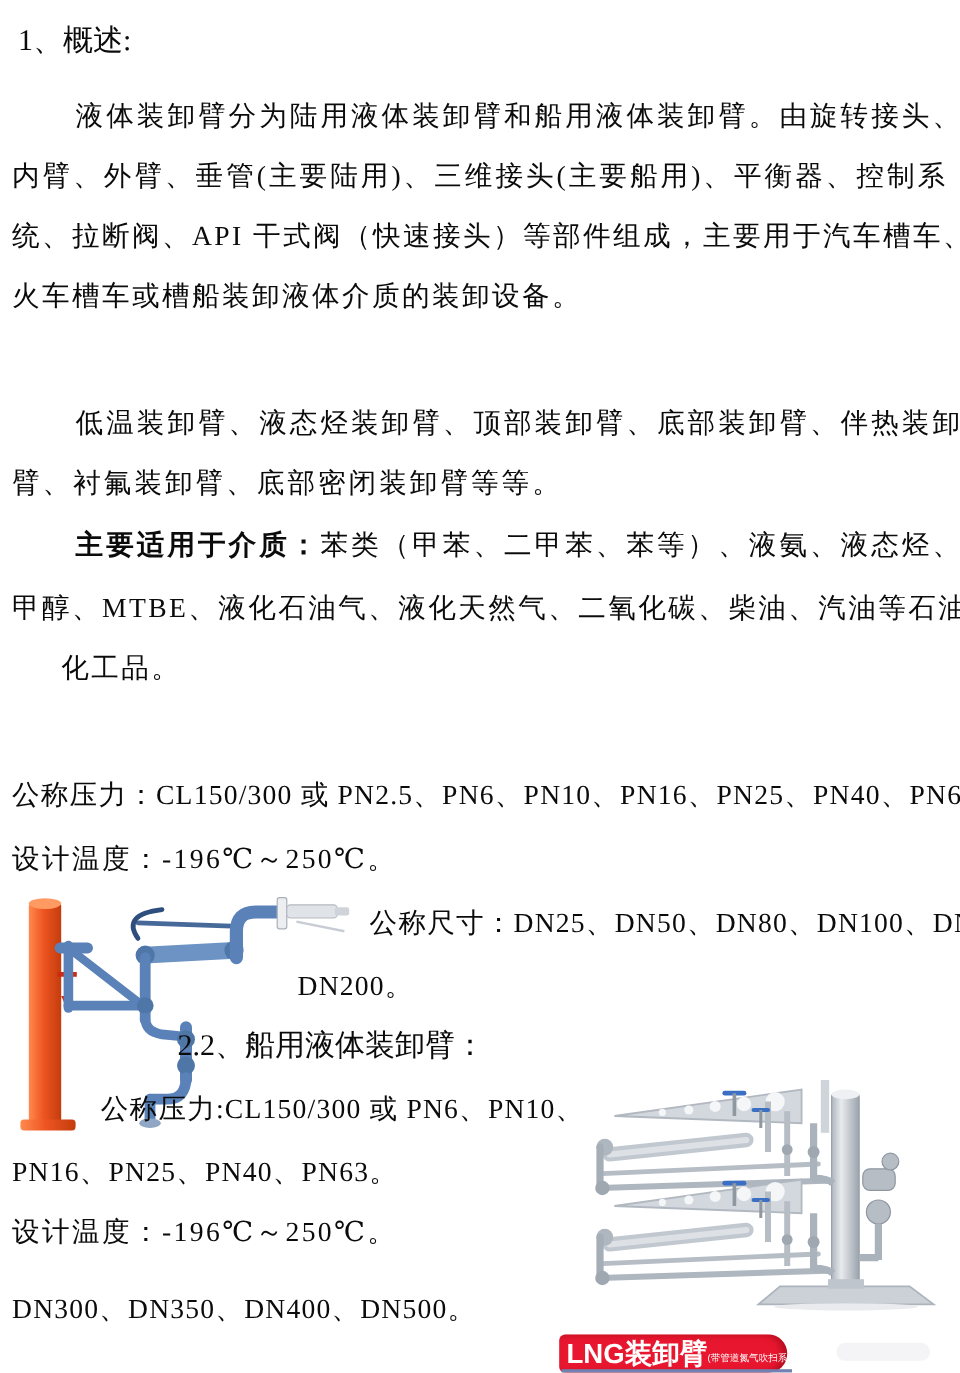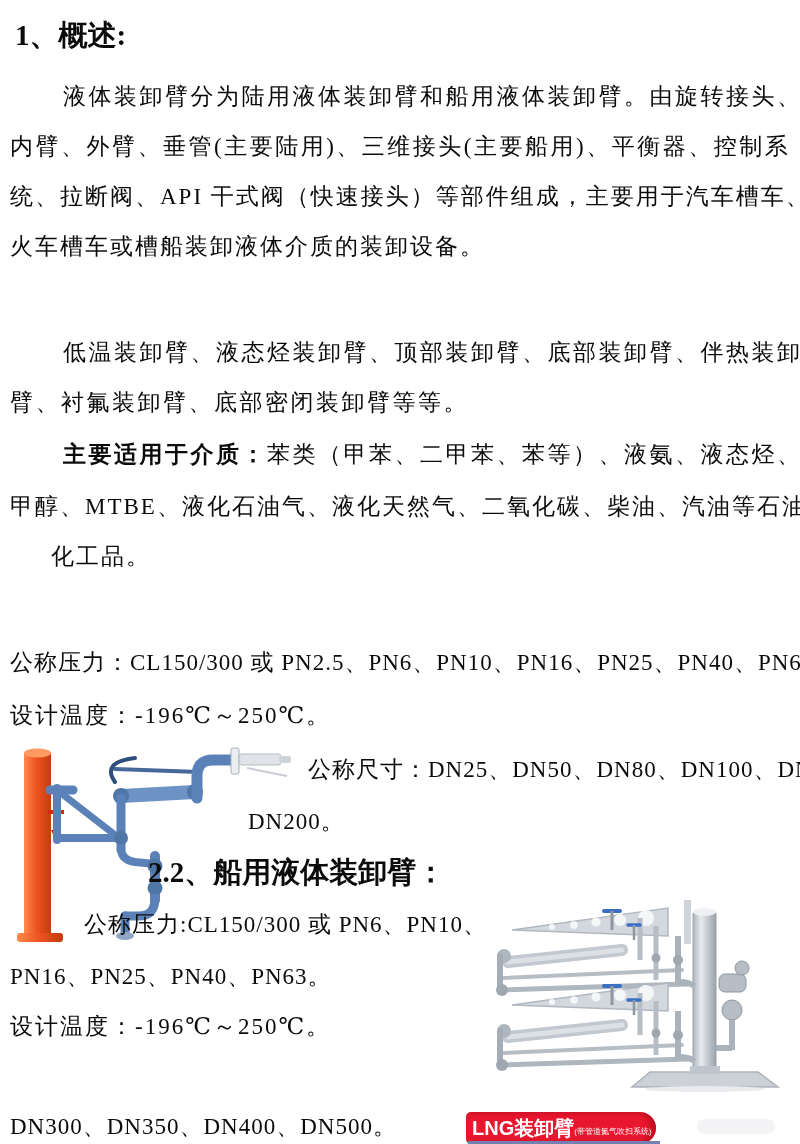--- a/index.html
+++ b/index.html
@@ -11,38 +11,38 @@
     font-family:"Liberation Serif","DejaVu Serif",serif;
     color:#0b0b0b;
   }
   .line{
     position:absolute;
     font-size:23px;
     line-height:30px;
     white-space:nowrap;
     color:#0b0b0b;
   }
-  .h{font-weight:bold;font-size:29px;}
+  .h{font-weight:normal;font-size:25px;}
   .ls1{letter-spacing:1px;}
   .ls2{letter-spacing:2px;}
   .ls25{letter-spacing:2.5px;}
   .bold-inline{font-weight:bold;}
   .fig{position:absolute;}
   .lng-badge{
     position:absolute;
     left:466px;top:1112px;
     width:190px;height:32px;
     background:#e8172f;
     border-radius:5px 16px 16px 5px;
     display:flex;align-items:center;
     padding-left:6px;box-sizing:border-box;
     box-shadow:inset -4px 0 6px rgba(120,0,10,.45);
   }
   .lng-badge .main{
-    color:#ffffff;font-weight:bold;font-size:20px;line-height:30px;
+    color:#ffffff;font-weight:bold;font-size:23px;line-height:30px;
     font-family:"Liberation Sans","DejaVu Sans",sans-serif;
     white-space:nowrap;
   }
   .lng-badge .sub{
     color:#ffffff;font-size:8px;line-height:10px;
     font-family:"Liberation Sans","DejaVu Sans",sans-serif;
     white-space:nowrap;margin-top:8px;
   }
   .blue-strip{
     position:absolute;left:468px;top:1141px;width:192px;height:3px;
@@ -128,21 +128,21 @@
       <rect x="264" y="18" width="12" height="7" rx="2" fill="#cfd4da"></rect>
       <line x1="232" y1="30" x2="272" y2="38" stroke="#c8cdd4" stroke-width="2"></line>
     </g>
     <ellipse cx="110" cy="198" rx="9" ry="4" fill="#8fa6c4"></ellipse>
   </svg>
 
   <div class="line h" style="left:148px;top:857px;">2.2、船用液体装卸臂：</div>
   <div class="line ls1" style="left:84px;top:910px;">公称压力:CL150/300 或 PN6、PN10、</div>
   <div class="line ls1" style="left:10px;top:962px;text-align:center;">PN16、PN25、PN40、PN63。</div>
   <div class="line ls2" style="left:10px;top:1012px;">设计温度：-196℃～250℃。</div>
-  <div class="line ls1" style="left:10px;top:1112px;text-align:center;">DN300、DN350、DN400、DN500。</div>
+  <div class="line ls1" style="left:10px;top:1076px;text-align:center;">DN300、DN350、DN400、DN500。</div>
 
   <svg class="fig" style="left:490px;top:898px;" width="310" height="195" viewBox="0 0 310 195">
     <defs>
       <linearGradient id="gc" x1="0" y1="0" x2="1" y2="0">
         <stop offset="0" stop-color="#aeb5bd"></stop>
         <stop offset="0.35" stop-color="#e8ebee"></stop>
         <stop offset="1" stop-color="#9aa2ab"></stop>
       </linearGradient>
       <g id="armunit">
 

